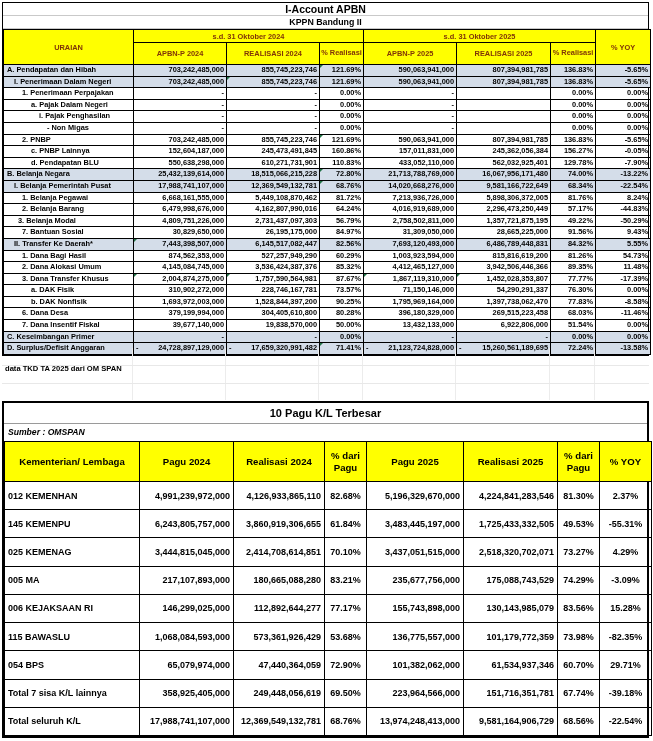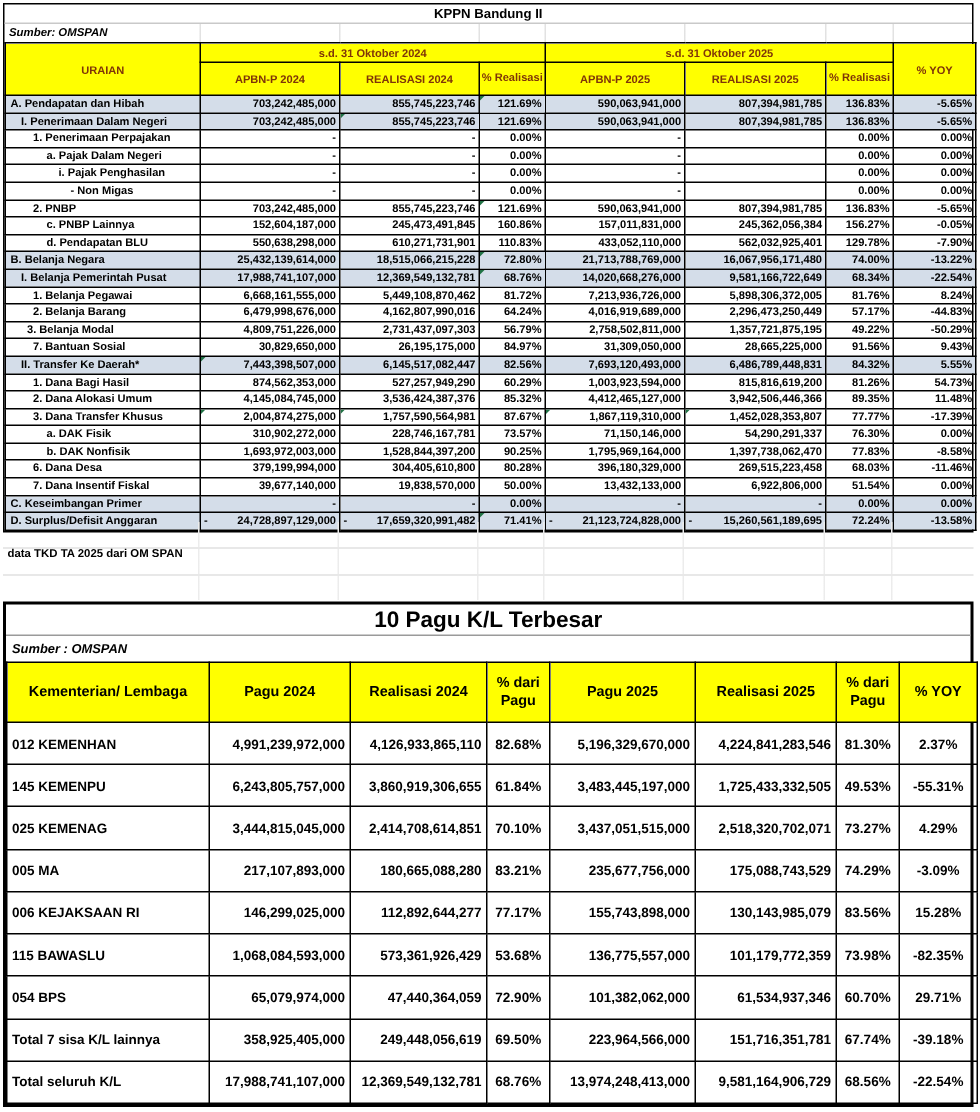--- a/index.html
+++ b/index.html
@@ -41,39 +41,39 @@
          background-image:
            repeating-linear-gradient(to bottom, transparent 0 17px, #e8e8e8 17px 18px),
            linear-gradient(#ececec,#ececec),linear-gradient(#ececec,#ececec),linear-gradient(#ececec,#ececec),linear-gradient(#ececec,#ececec),linear-gradient(#ececec,#ececec),linear-gradient(#ececec,#ececec),linear-gradient(#ececec,#ececec);
          background-repeat: no-repeat, no-repeat, no-repeat, no-repeat, no-repeat, no-repeat, no-repeat, no-repeat;
          background-size: 100% 100%, 1px 100%, 1px 100%, 1px 100%, 1px 100%, 1px 100%, 1px 100%, 1px 100%;
          background-position: 0 0, 130px 0, 223px 0, 316px 0, 360px 0, 453px 0, 547px 0, 592px 0; }
 
   
   .t2 { position: absolute; left: 2px; top: 401px; width: 647px; height: 337px; border: 2px solid #000;
         background: #fff; display: flex; flex-direction: column; }
-  .t2-title { height: 21px; line-height: 21px; font-size: 15px; text-align: center; border-bottom: 1px solid #9a9a9a; flex: none; }
+  .t2-title { height: 21px; line-height: 21px; font-size: 11px; text-align: center; border-bottom: 1px solid #9a9a9a; flex: none; }
   .t2-src   { height: 17px; line-height: 17px; font-size: 8.6px; font-style: italic; padding-left: 4px; flex: none; }
   table.t2-tbl { border-collapse: collapse; width: 100%; table-layout: fixed; flex: 1; }
   .t2-tbl th, .t2-tbl td { border: 1.5px solid #000; overflow: hidden; white-space: nowrap; }
   .t2-tbl thead th { background: #ffff00; color: #000; font-size: 9.6px; height: 40px; text-align: center;
                      white-space: normal; line-height: 1.15; padding: 0 2px; }
   .t2-tbl tbody td { font-size: 9px; height: 21.5px; padding: 0 3px; }
   .t2-tbl td.lbl { text-align: left; }
   .t2-tbl td.money { text-align: right; }
   .t2-tbl td.pct { text-align: center; }
 </style>
 </head>
 <body>
 
 <div class="sheet">
 
   <div class="t1">
+    <div class="t1-title">I-Account APBN</div>
     <div class="t1-sub">KPPN Bandung II</div>
-    <div class="t1-src">Sumber: OMSPAN</div>
     <table class="t1-tbl">
       <colgroup>
         <col style="width:130px">
           <col style="width:93px">
           <col style="width:93px">
           <col style="width:44px">
         <col style="width:93px">
           <col style="width:94px">
           <col style="width:45px">
           <col style="width:55px">

